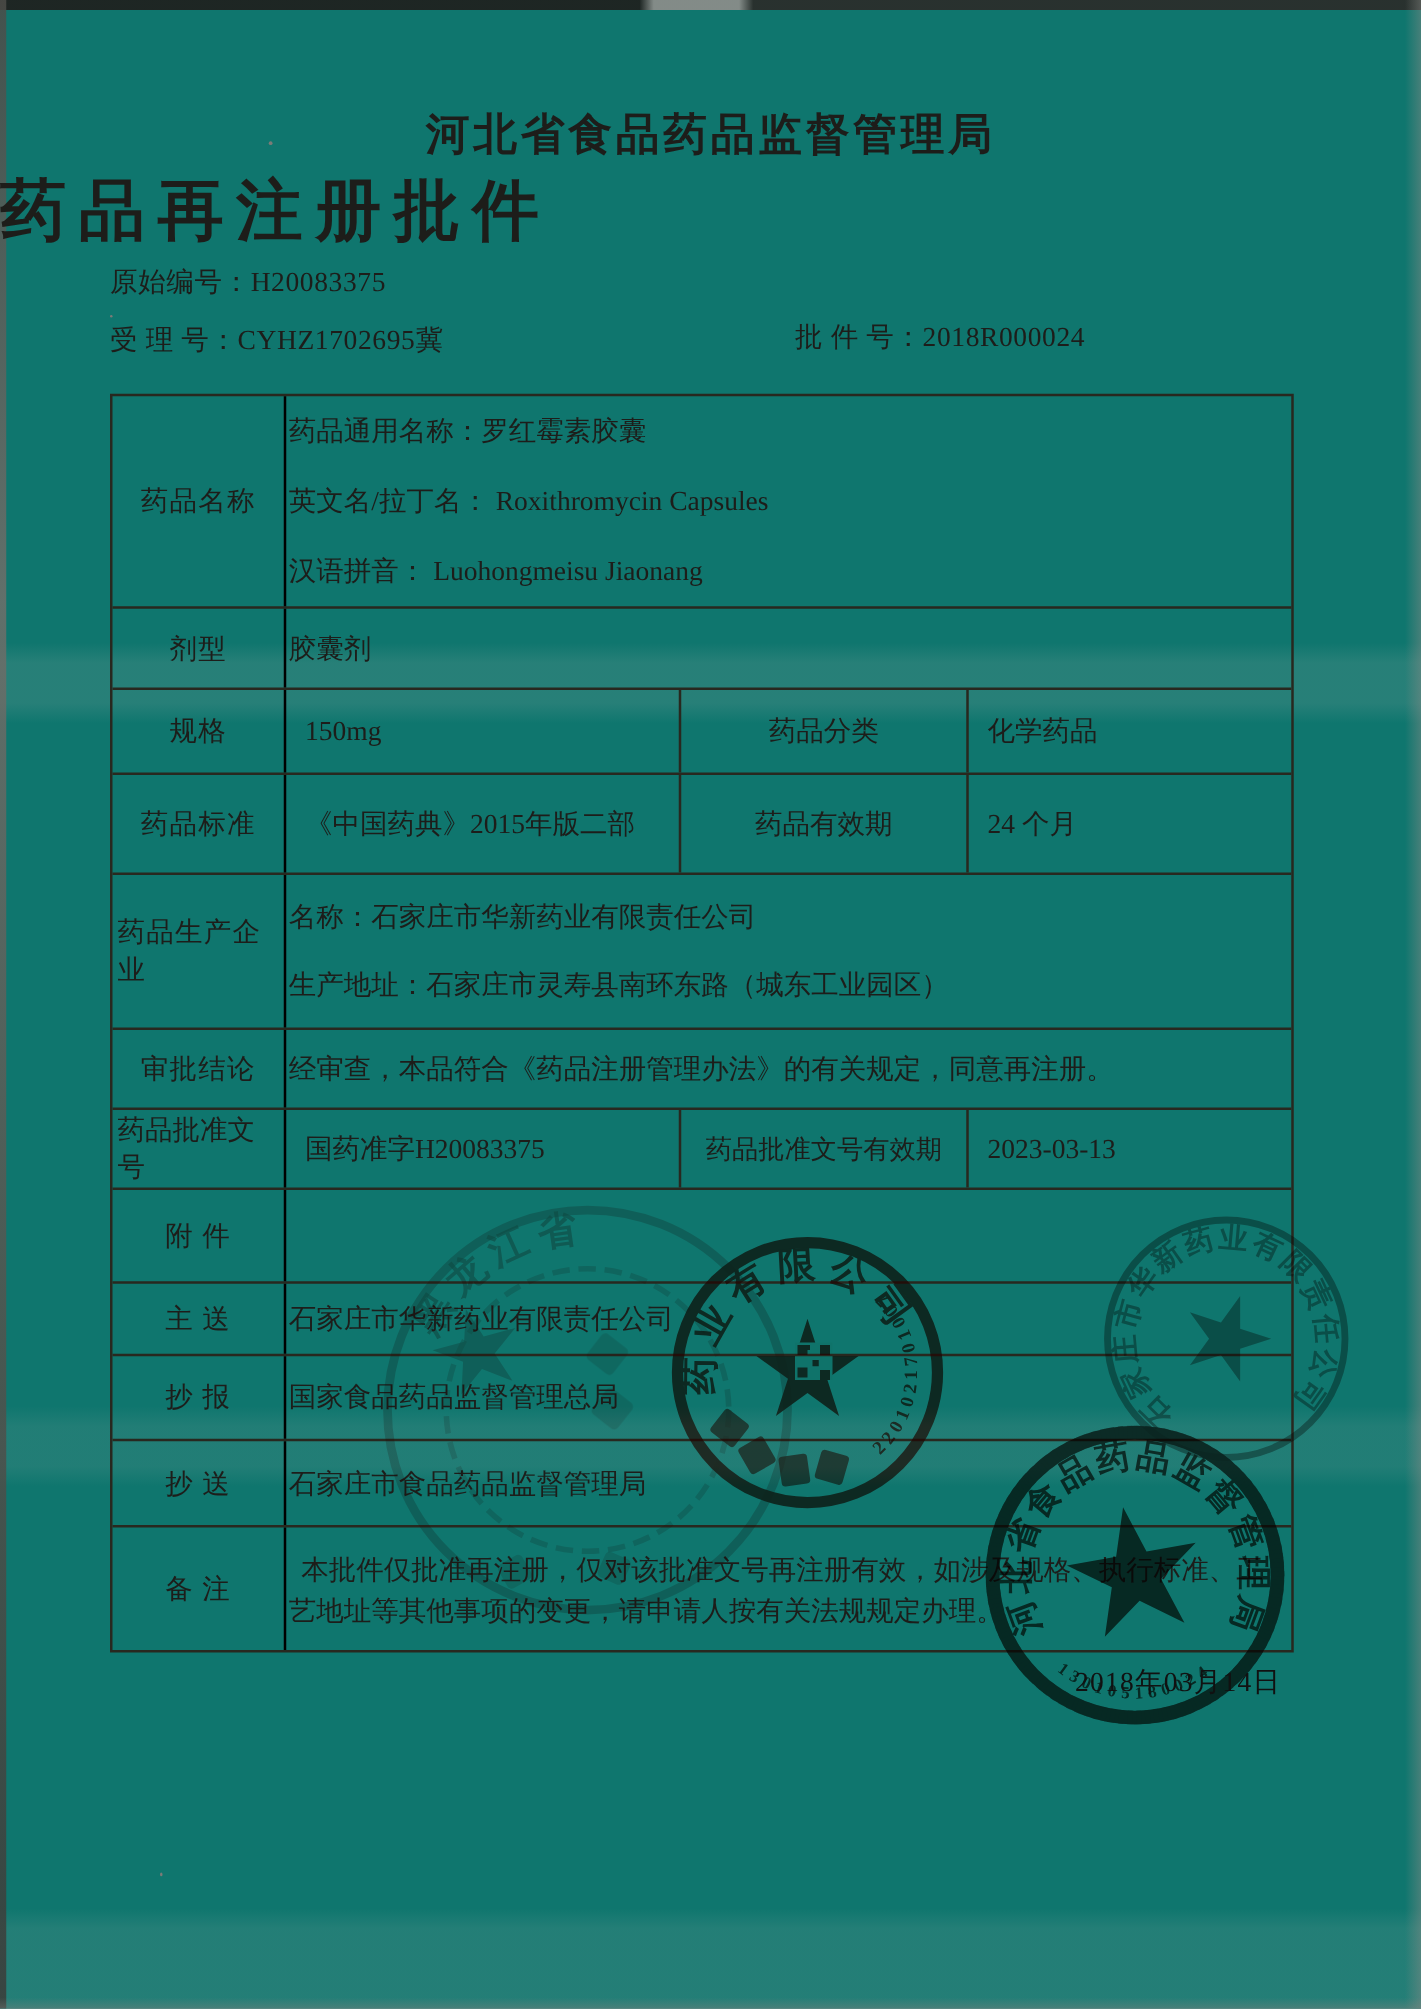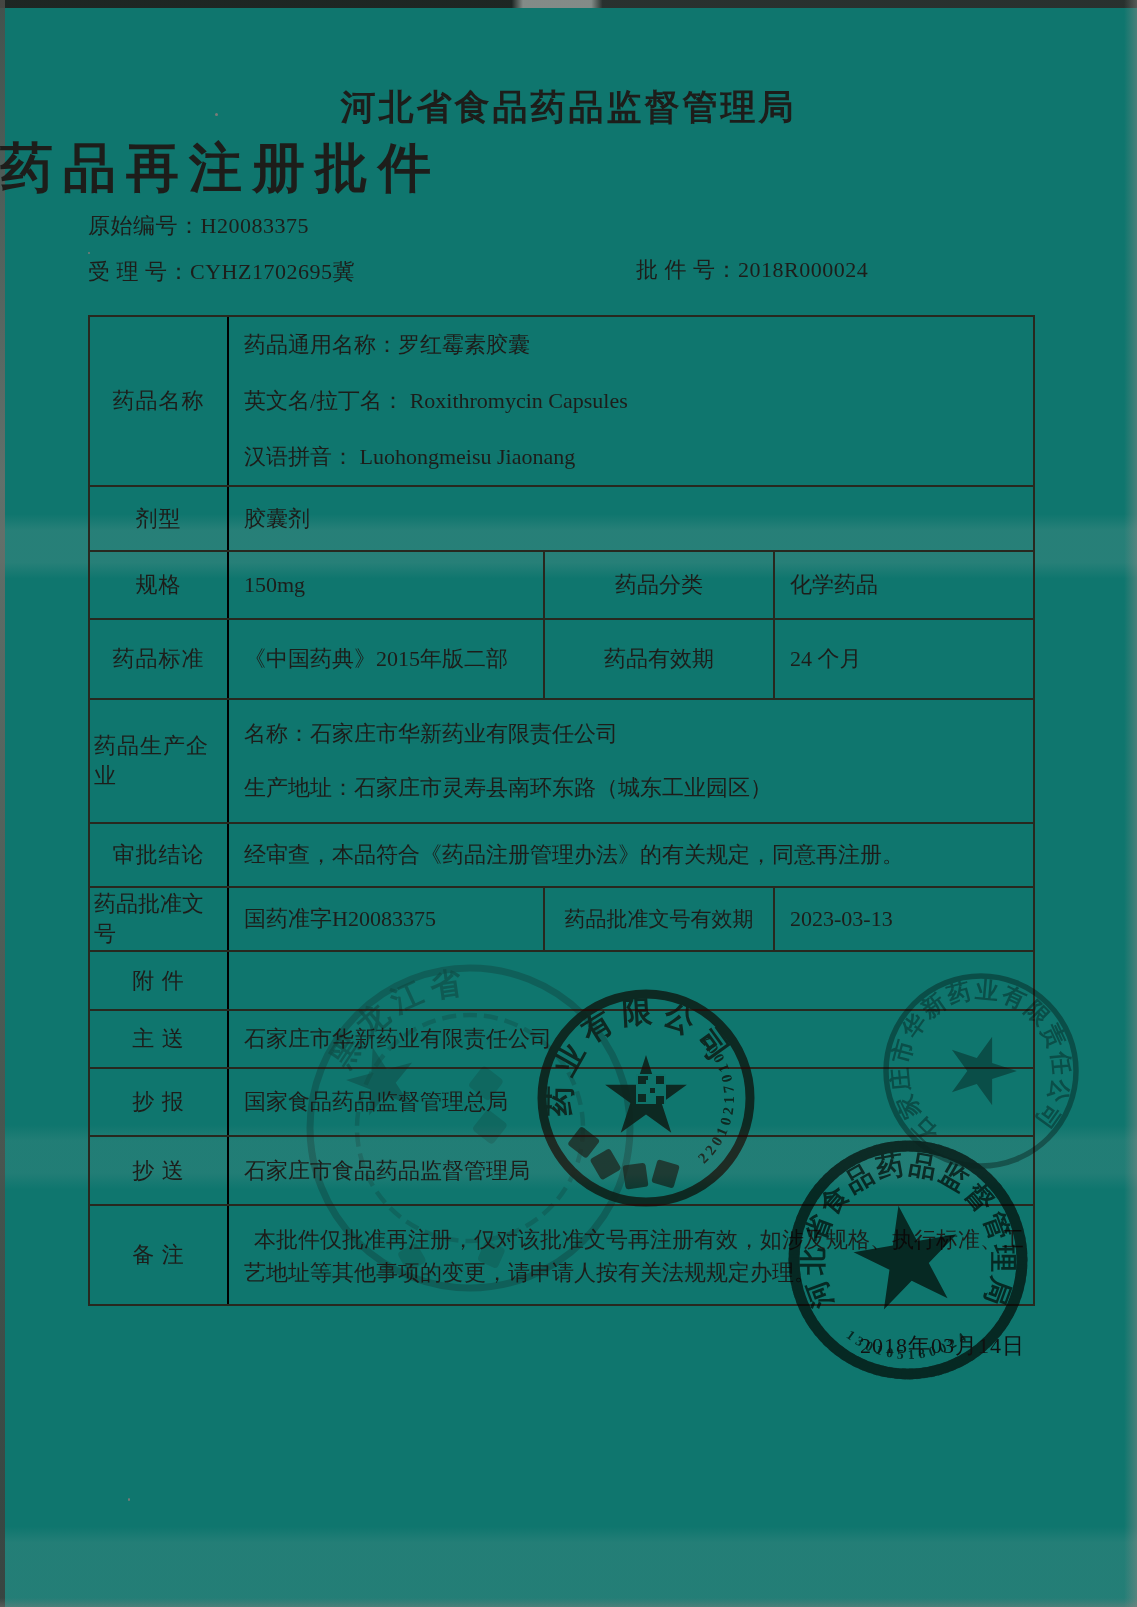--- a/index.html
+++ b/index.html
@@ -27,21 +27,21 @@
   .meta-original{left:88px;top:211px;}
   .meta-accept{left:88px;top:257px;}
   .meta-approval{left:636px;top:255px;}
 
   .doc-table{position:absolute;left:88px;top:315px;width:947px;border:2px solid #28281f;box-sizing:border-box;}
   .trow{display:flex;box-sizing:border-box;border-top:2px solid #28281f;}
   .trow:first-child{border-top:none;}
   .tcell{box-sizing:border-box;font-size:22px;display:flex;align-items:center;}
   .lbl{width:139px;flex:0 0 139px;justify-content:center;text-align:left;border-right:2px solid #000000;
        letter-spacing:1px;padding:0 4px;}
-  .val{flex:1 1 auto;padding-left:15px;padding-right:8px;}
+  .val{flex:1 1 auto;padding-left:2px;padding-right:8px;}
   .lbl2{width:232px;flex:0 0 232px;justify-content:center;border-left:2px solid #28281f;border-right:2px solid #28281f;}
   .val2{width:262px;flex:0 0 262px;padding-left:15px;}
   .val-mid{width:314px;flex:0 0 314px;padding-left:15px;}
   .multiline{flex-direction:column;align-items:flex-start;justify-content:center;}
   .multiline .ln{display:block;}
   .gap-lg .ln{margin:13px 0;}
   .gap-md .ln{margin:12px 0;}
   .remarks-text{font-size:22px;line-height:33px;text-indent:10px;padding-top:2px;}
 
   .issue-date{position:absolute;left:860px;top:1331px;font-size:22px;letter-spacing:1px;color:#111;z-index:5;}
@@ -111,21 +111,21 @@
       <div class="tcell val">经审查，本品符合《药品注册管理办法》的有关规定，同意再注册。</div>
     </div>
 
     <div class="trow" style="height:64px;">
       <div class="tcell lbl" style="letter-spacing:0;">药品批准文号</div>
       <div class="tcell val-mid tcell">国药准字H20083375</div>
       <div class="tcell lbl2" style="letter-spacing:0;font-size:21px;">药品批准文号有效期</div>
       <div class="tcell val2">2023-03-13</div>
     </div>
 
-    <div class="trow" style="height:59px;">
+    <div class="trow" style="height:75px;">
       <div class="tcell lbl">附 件</div>
       <div class="tcell val"></div>
     </div>
 
     <div class="trow" style="height:58px;">
       <div class="tcell lbl">主 送</div>
       <div class="tcell val">石家庄市华新药业有限责任公司</div>
     </div>
 
     <div class="trow" style="height:68px;">

